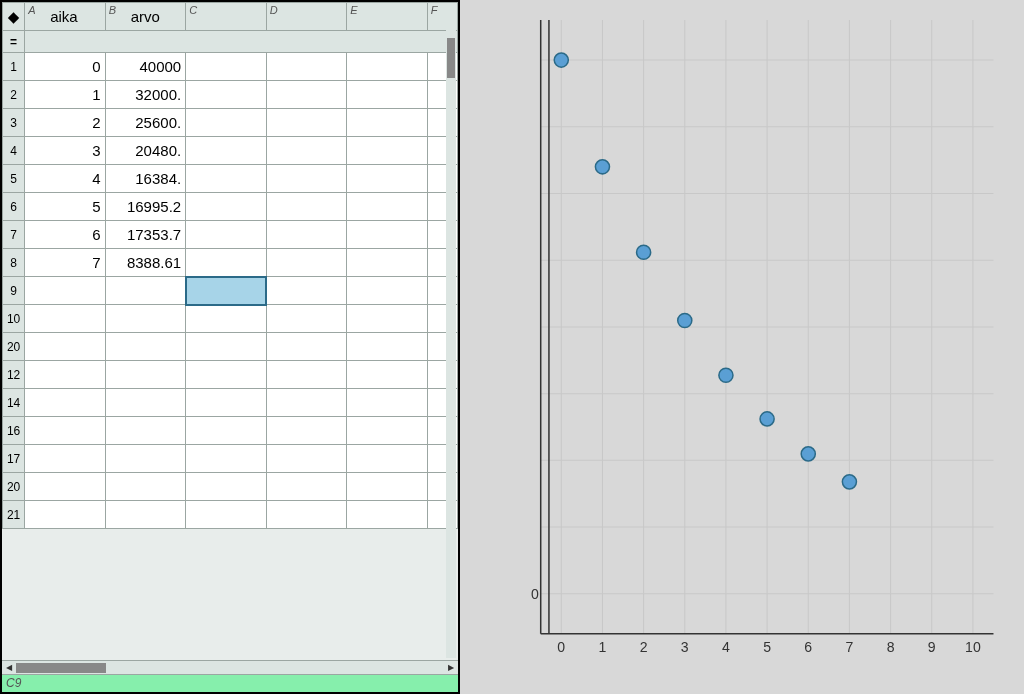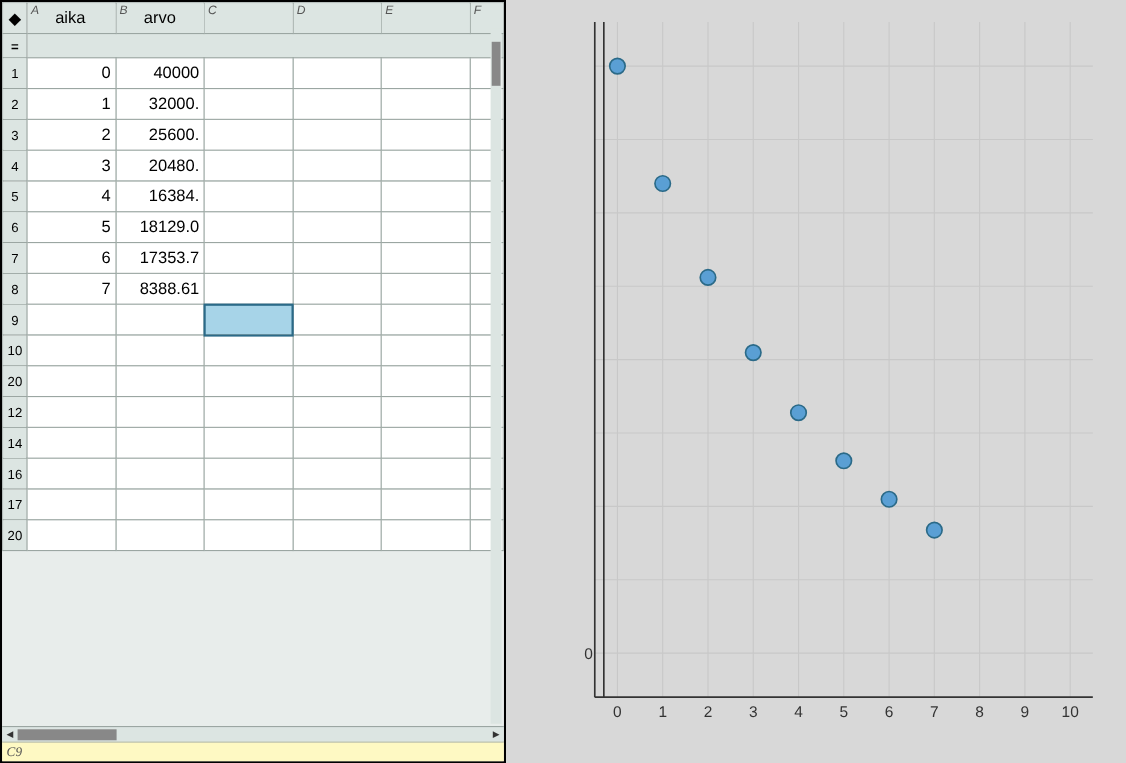--- a/index.html
+++ b/index.html
@@ -119,27 +119,26 @@
       height: 10px;
       font-size: 8px;
       text-align: center;
       line-height: 10px;
       color: #333;
     }
     .hscroll-arrow.left { left: 2px; }
     .hscroll-arrow.right { right: 2px; }
     .cellref-bar {
       height: 18px;
-      background: #fef9c3;
+      background: #86efac;
       border-top: 1px solid #9ba6a2;
       font-size: 12px;
       font-style: italic;
       padding: 1px 4px;
       color: #555;
-      font-family: Liberation Serif, serif;
     }
     .vscroll {
       position: absolute;
       right: 2px;
       top: 24px;
       bottom: 34px;
       width: 10px;
       background: #dce5e2;
     }
     .vscroll-thumb {
@@ -241,21 +240,21 @@
             <td class="col-a">4</td>
             <td class="col-b">16384.</td>
             <td class="col-c"></td>
             <td class="col-d"></td>
             <td class="col-e"></td>
             <td class="col-f"></td>
           </tr>
           <tr>
             <th class="row-header">6</th>
             <td class="col-a">5</td>
-            <td class="col-b">18129.0</td>
+            <td class="col-b">16995.2</td>
             <td class="col-c"></td>
             <td class="col-d"></td>
             <td class="col-e"></td>
             <td class="col-f"></td>
           </tr>
           <tr>
             <th class="row-header">7</th>
             <td class="col-a">6</td>
             <td class="col-b">17353.7</td>
             <td class="col-c"></td>
@@ -330,20 +329,29 @@
             <th class="row-header">17</th>
             <td class="col-a"></td>
             <td class="col-b"></td>
             <td class="col-c"></td>
             <td class="col-d"></td>
             <td class="col-e"></td>
             <td class="col-f"></td>
           </tr>
           <tr>
             <th class="row-header">20</th>
+            <td class="col-a"></td>
+            <td class="col-b"></td>
+            <td class="col-c"></td>
+            <td class="col-d"></td>
+            <td class="col-e"></td>
+            <td class="col-f"></td>
+          </tr>
+          <tr>
+            <th class="row-header">21</th>
             <td class="col-a"></td>
             <td class="col-b"></td>
             <td class="col-c"></td>
             <td class="col-d"></td>
             <td class="col-e"></td>
             <td class="col-f"></td>
           </tr>
         </tbody>
     </table>
   </div>

